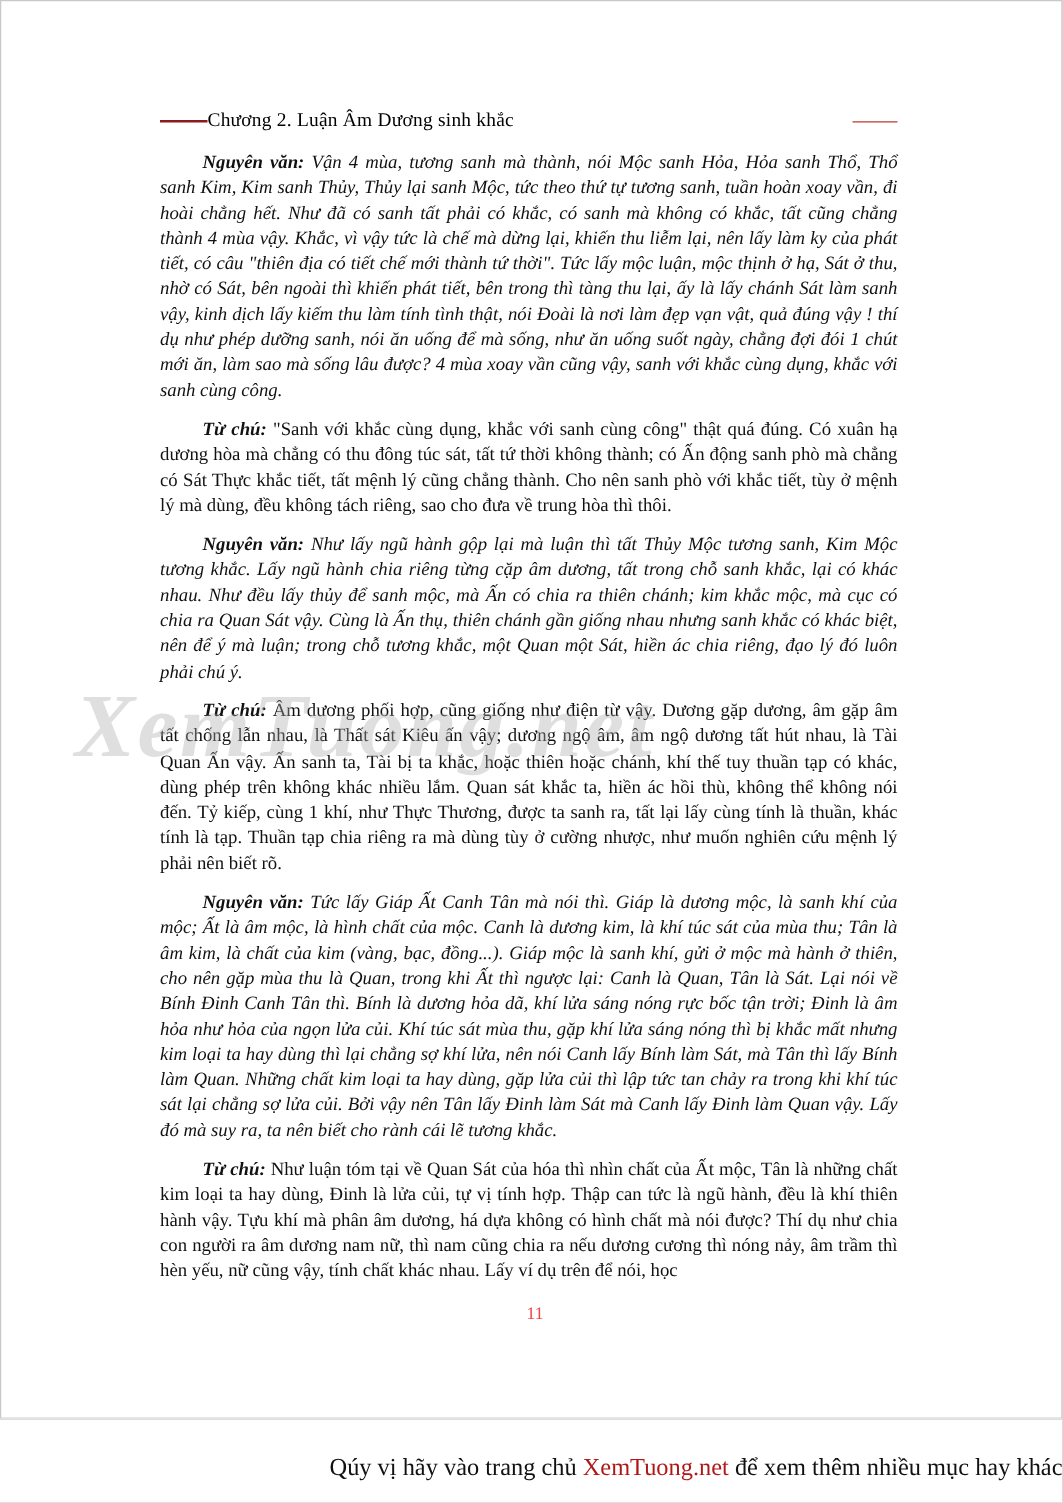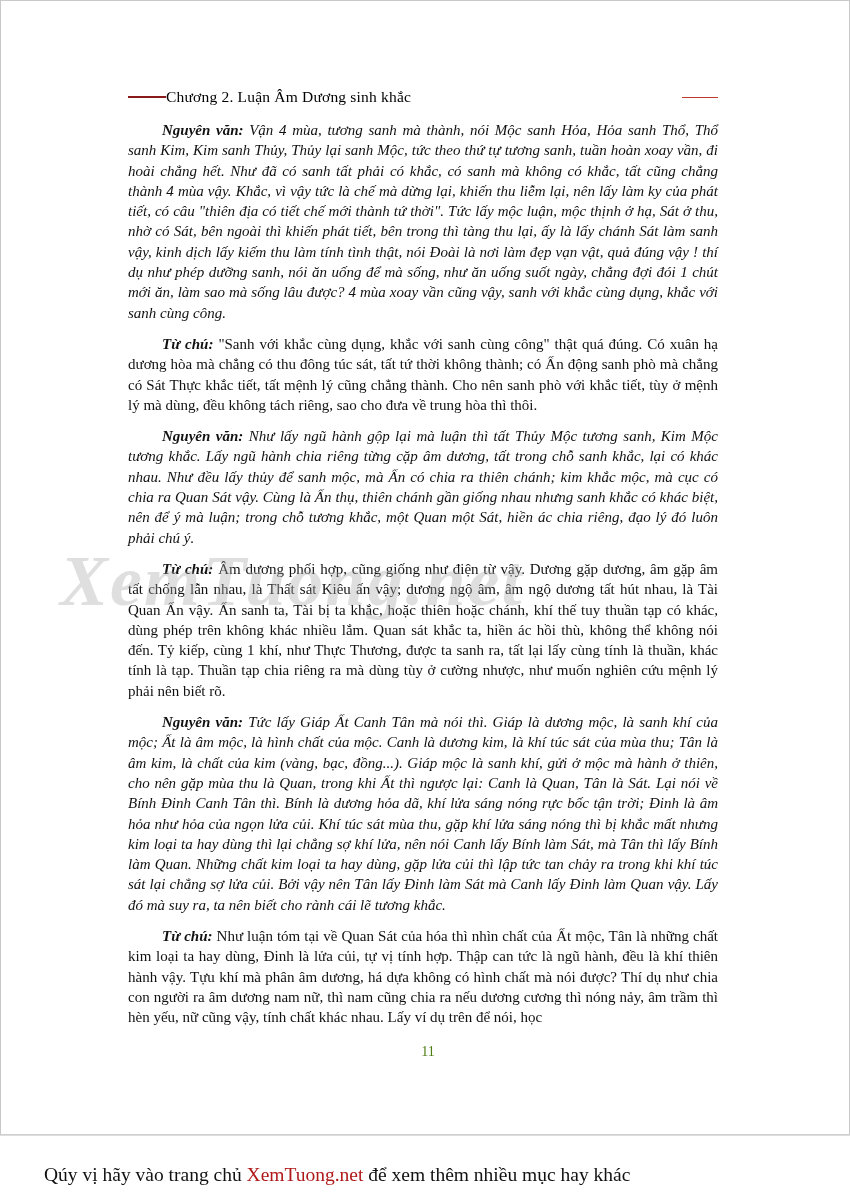--- a/index.html
+++ b/index.html
@@ -78,21 +78,21 @@
     font-weight: bold;
     font-style: italic;
   }
   .page-number {
     position: absolute;
     left: 6px;
     right: 0;
     top: 1044px;
     text-align: center;
     font-size: 14px;
-    color: #4d7c0f;
+    color: #ef4444;
     font-family: "Liberation Serif", serif;
   }
   
   .watermark {
     position: absolute;
     left: 60px;
     top: 540px;
     width: 730px;
     text-align: left;
     font-family: "Liberation Serif", serif;
@@ -113,21 +113,21 @@
     top: 1135px;
     height: 67px;
     background: #ffffff;
     border-top: 1px solid #dddddd;
   }
   .footer-text {
     position: absolute;
     left: 0;
     right: 0;
     top: 1164px;
-    text-align: left;
+    text-align: right;
     font-size: 19.5px;
     font-family: "Liberation Serif", serif;
     color: #111;
     white-space: nowrap;
     padding-left: 44px;
   }
   .footer-text .brand {
     color: #b01818;
     font-weight: normal;
   }

